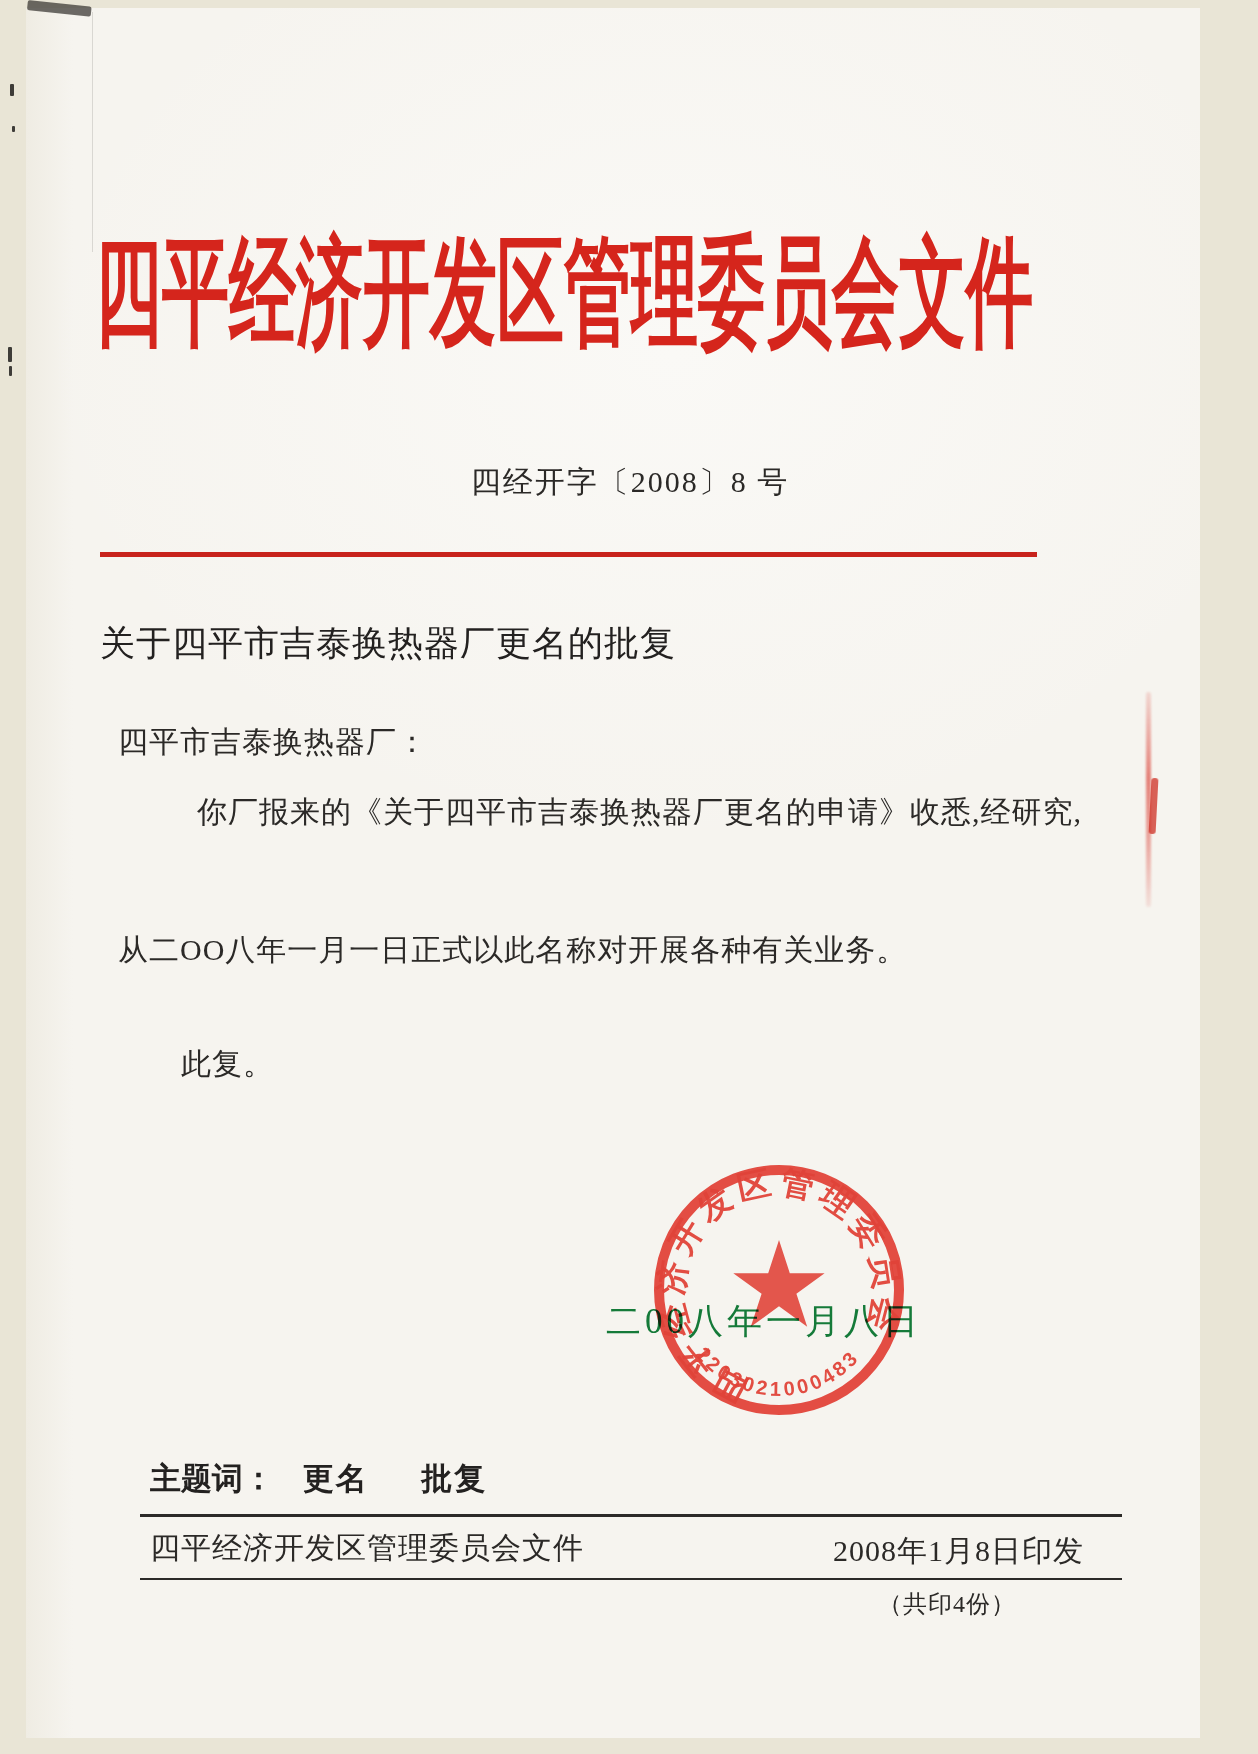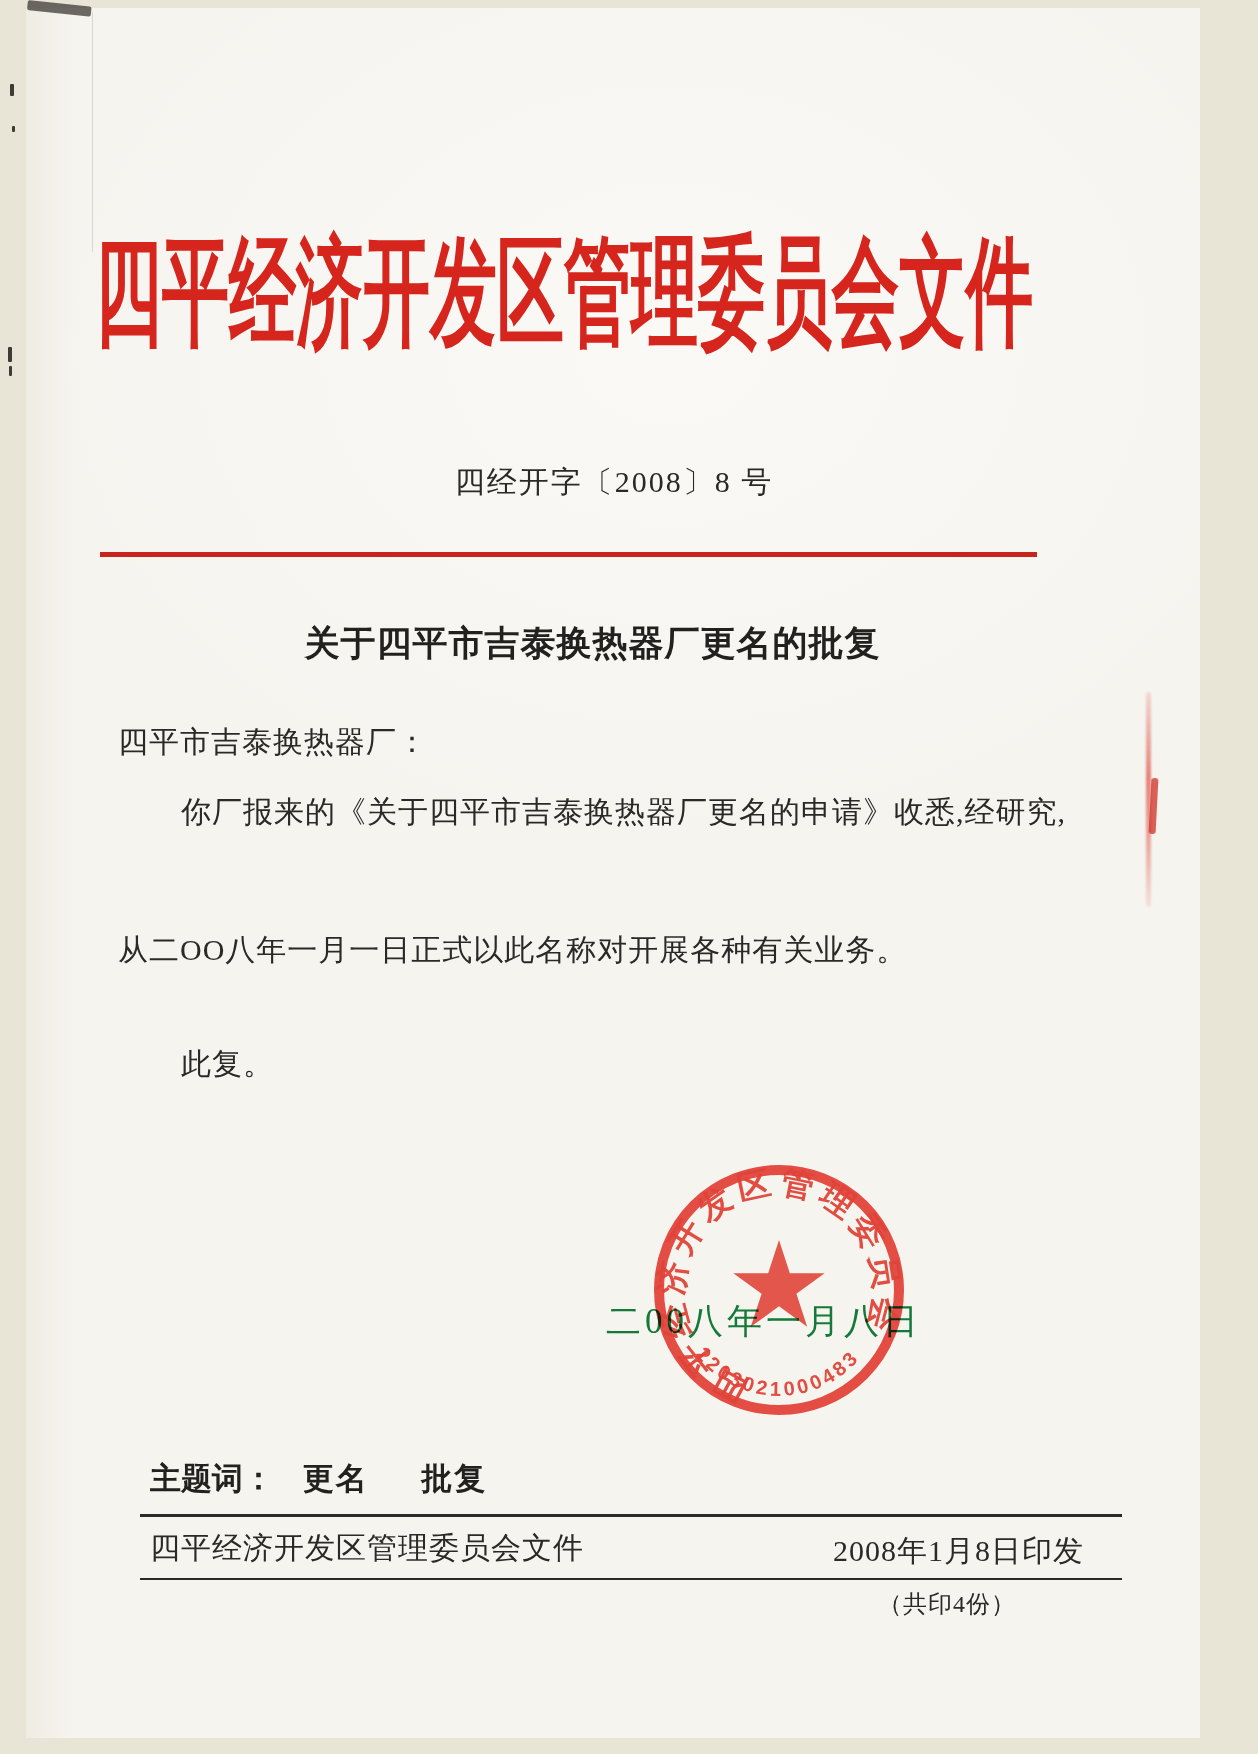--- a/index.html
+++ b/index.html
@@ -32,37 +32,37 @@
 
   
   .header-title{
     position:absolute;left:95px;top:212px;width:948px;
     font-size:67px;font-weight:bold;color:var(--header-red);
     letter-spacing:0px;white-space:nowrap;text-align:justify;
     transform:scaleY(1.78);transform-origin:center top;
     font-family:"Liberation Serif","DejaVu Serif",serif;
   }
   .doc-number{
-    position:absolute;left:84px;top:462px;width:1060px;
+    position:absolute;left:100px;top:462px;width:1060px;
     text-align:center;font-size:30px;color:var(--ink);letter-spacing:2px;
   }
   .red-rule{position:absolute;left:100px;top:552px;width:937px;height:5px;background:var(--rule-red);}
 
   .doc-title{
-    position:absolute;left:100px;top:620px;width:985px;text-align:center;
-    font-size:35px;font-weight:bold;color:#232120;letter-spacing:1px;
+    position:absolute;left:100px;top:620px;width:985px;text-align:left;
+    font-size:35px;font-weight:normal;color:#232120;letter-spacing:1px;
     font-family:"Liberation Sans","DejaVu Sans",sans-serif;
   }
 
   .body-line{
     position:absolute;white-space:nowrap;
     font-size:30px;color:var(--ink);letter-spacing:1px;
   }
   .recipient{left:118px;top:722px;}
-  .line1{left:181px;top:792px;}
+  .line1{left:197px;top:792px;}
   .line2{left:118px;top:861px;}
   .line3{left:118px;top:930px;}
   .closing{left:181px;top:998px;margin-top:46px;}
 
   
   .stamp{position:absolute;left:629px;top:1140px;width:300px;height:300px;z-index:2;opacity:.92;}
   .date-line{
     position:absolute;left:606px;top:1298px;z-index:3;
     font-size:35px;color:#15803d;letter-spacing:4px;white-space:nowrap;
     mix-blend-mode:multiply;

